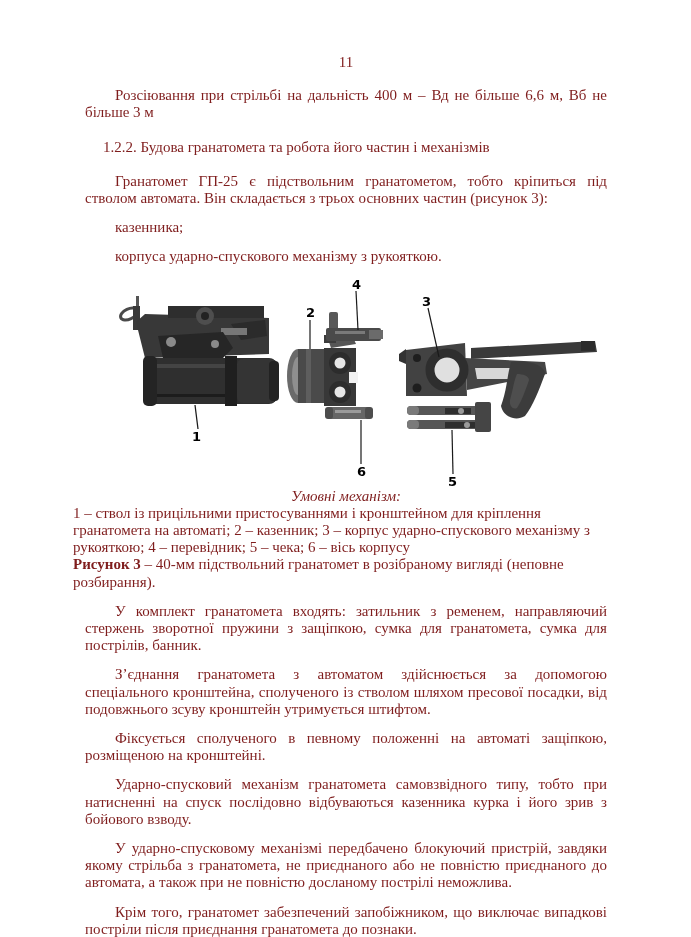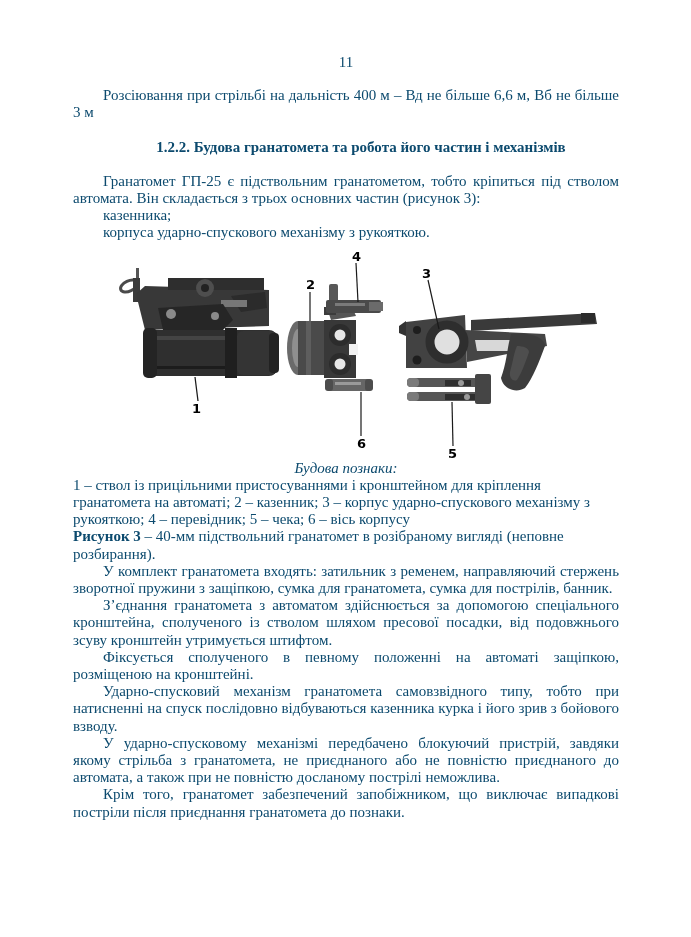--- a/index.html
+++ b/index.html
@@ -1,26 +1,26 @@
 <!DOCTYPE html>
 <html lang="uk"><head>
 <meta charset="utf-8">
 <style>
   * { box-sizing: border-box; }
   html, body { margin: 0; padding: 0; background: #ffffff; }
   .page {
     width: 691px; height: 937px;
-    background: #ffffff; color: #0c4a6e;
+    background: #ffffff; color: #7f1d1d;
     position: relative; overflow: hidden;
     font-family: "Liberation Serif", "DejaVu Serif", serif;
   }
   .inner { padding: 54px 72px 0 73px; font-size: 15px; line-height: 17.2px; }
   .page-number { text-align: center; text-indent: 0; margin: 0 0 16px 0; }
-  p.body { margin: 0; text-align: justify; text-indent: 30px; }
-  p.heading { margin: 17px 0; text-indent: 30px; text-align: center; font-weight: bold; }
+  p.body { margin: 12px; text-align: justify; text-indent: 30px; }
+  p.heading { margin: 17px 0; text-indent: 30px; text-align: left; }
   .figure-block { margin: 8px 0 0 0; }
   svg.diagram { display: block; margin: 0 auto; }
   .legend-title { margin: 0; text-align: center; font-style: italic; text-indent: 0; }
   .legend-text { margin: 0; text-indent: 0; }
   .fig-caption { margin: 0; text-align: left; text-indent: 0; }
   .fig-caption .cap-label { font-weight: bold; }
   .part-label { font-family: "DejaVu Sans", sans-serif; font-weight: bold; font-size: 13px; fill: #000; }
   .leader { stroke: #1a1a1a; stroke-width: 1.2; }
 </style>
 </head>
@@ -125,21 +125,21 @@
           <rect x="402" y="124" width="16" height="30" rx="2" fill="#454545"></rect>
           <rect x="372" y="130" width="26" height="6" fill="#2e2e2e"></rect>
           <rect x="372" y="144" width="30" height="6" fill="#2e2e2e"></rect>
           <circle cx="388" cy="133" r="3" fill="#999"></circle>
           <circle cx="394" cy="147" r="3" fill="#999"></circle>
           <line class="leader" x1="379" y1="152" x2="380" y2="196"></line>
           <text class="part-label" x="375" y="208">5</text>
         </g>
       </svg>
 
-      <p class="legend-title">Будова познаки:</p>
+      <p class="legend-title">Умовні механізм:</p>
       <p class="legend-text">1 – ствол із прицільними пристосуваннями і кронштейном для кріплення гранатомета на автоматі; 2 – казенник; 3 – корпус ударно-спускового механізму з рукояткою; 4 – перевідник; 5 – чека; 6 – вісь корпусу</p>
       <p class="fig-caption"><span class="cap-label">Рисунок 3</span><span> – 40-мм підствольний гранатомет в розібраному вигляді (неповне розбирання).</span></p>
     </div>
 
     <p class="body">У комплект гранатомета входять: затильник з ременем, направляючий стержень зворотної пружини з защіпкою, сумка для гранатомета, сумка для пострілів, банник.</p>
     <p class="body">З’єднання гранатомета з автоматом здійснюється за допомогою спеціального кронштейна, сполученого із стволом шляхом пресової посадки, від подовжнього зсуву кронштейн утримується штифтом.</p>
     <p class="body">Фіксується сполученого в певному положенні на автоматі защіпкою, розміщеною на кронштейні.</p>
     <p class="body">Ударно-спусковий механізм гранатомета самовзвідного типу, тобто при натисненні на спуск послідовно відбуваються казенника курка і його зрив з бойового взводу.</p>
     <p class="body">У ударно-спусковому механізмі передбачено блокуючий пристрій, завдяки якому стрільба з гранатомета, не приєднаного або не повністю приєднаного до автомата, а також при не повністю досланому пострілі неможлива.</p>
     <p class="body">Крім того, гранатомет забезпечений запобіжником, що виключає випадкові постріли після приєднання гранатомета до познаки.</p>

